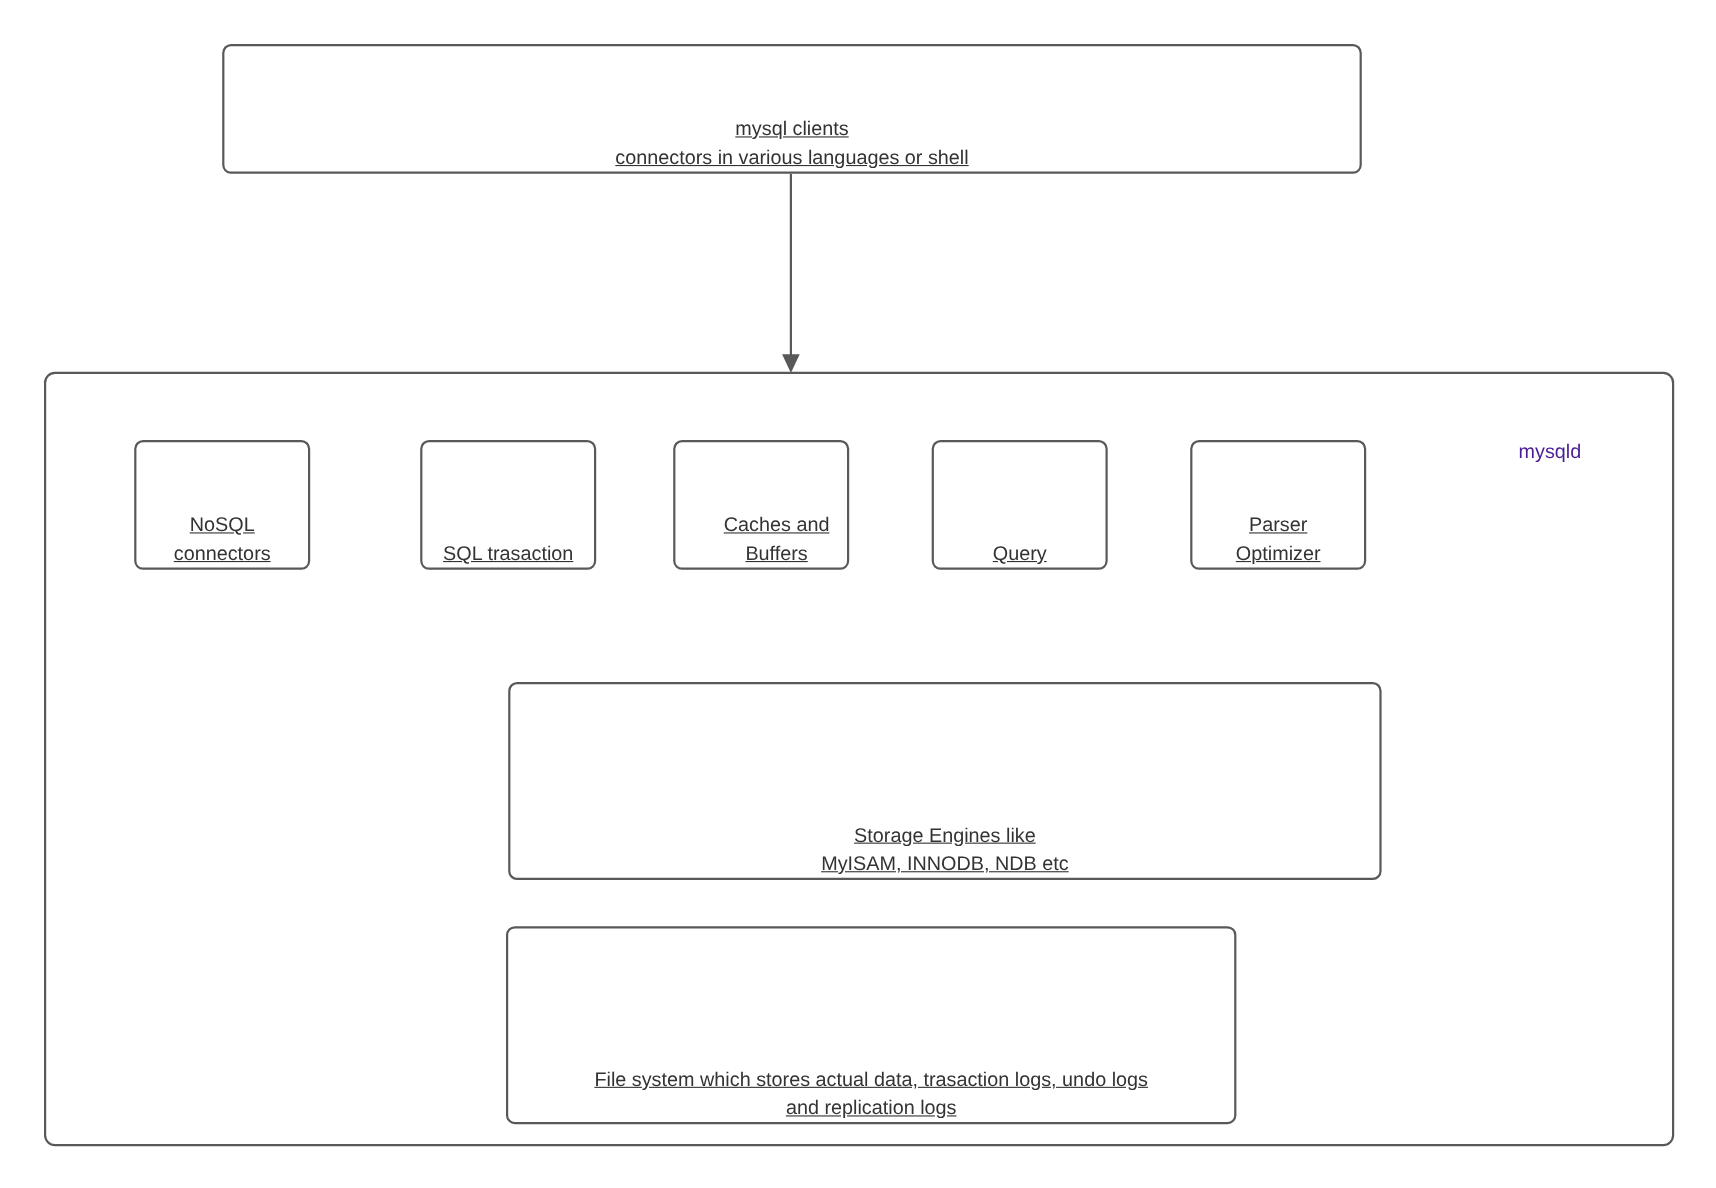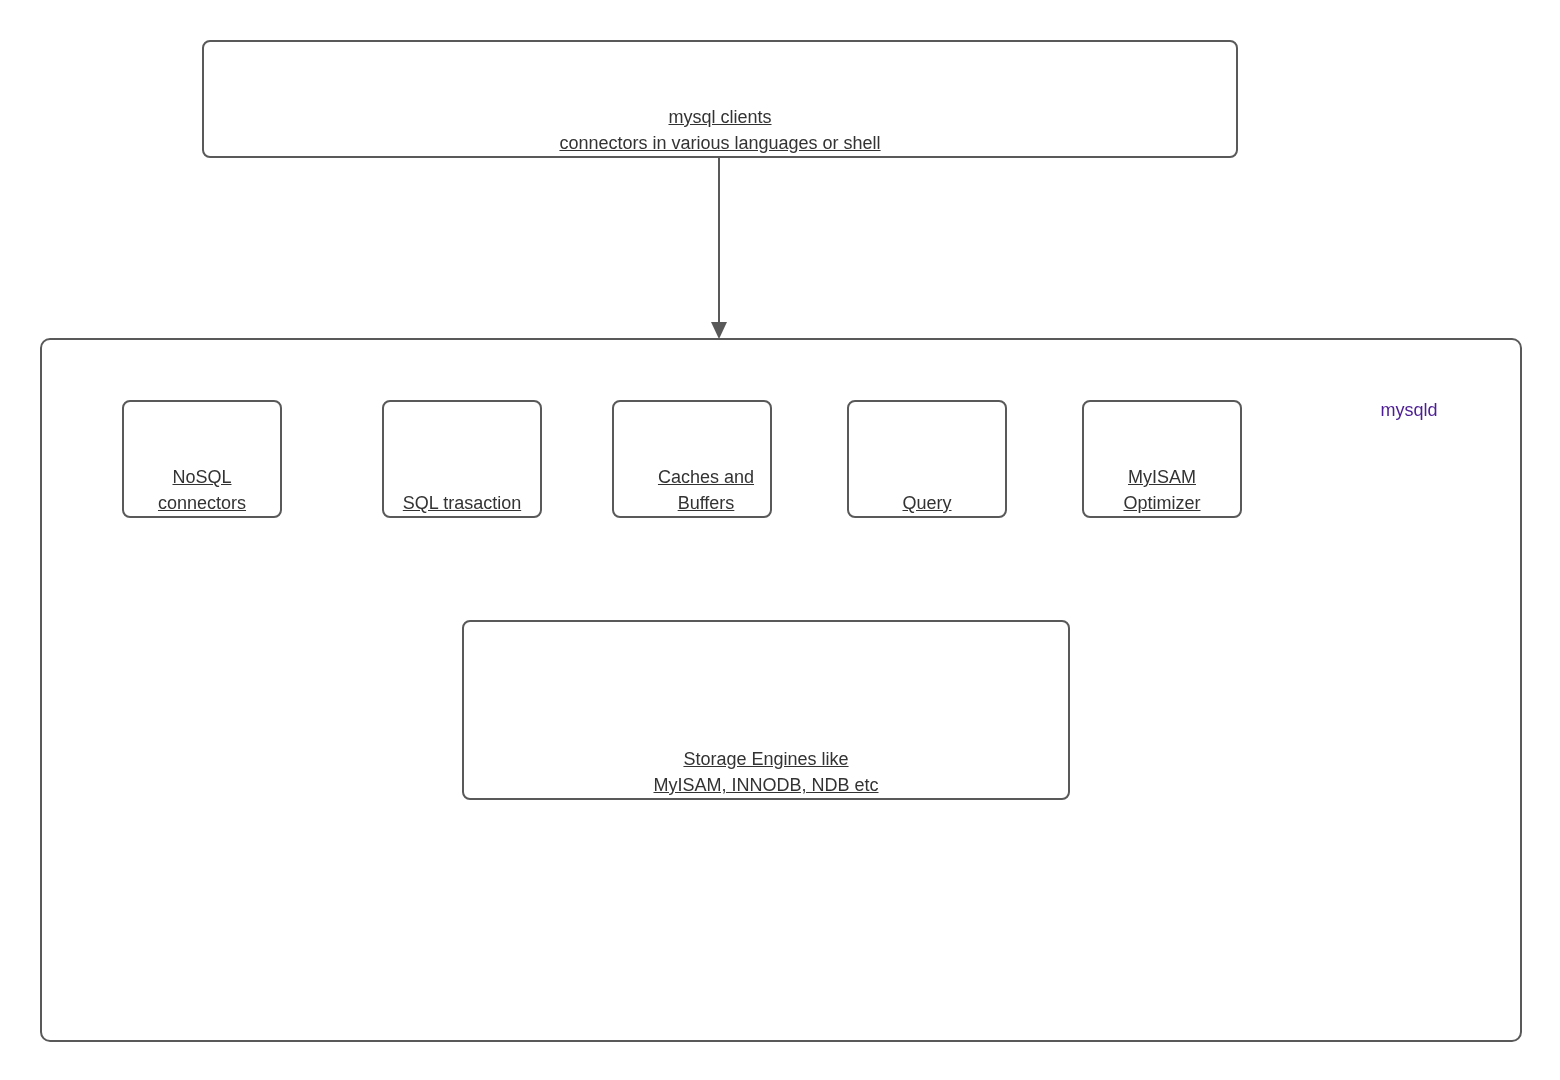--- a/index.html
+++ b/index.html
@@ -71,21 +71,21 @@
   
   .comp { width: 160px; height: 118px; top: 60px; }
   .comp-0 { left: 80px;  }
   .comp-1 { left: 340px; }
   .comp-2 { left: 570px; padding-left: 28px; }
   .comp-3 { left: 805px; }
   .comp-4 { left: 1040px; }
   
   .storage-box {
     left: 420px; top: 280px;
-    width: 608px; height: 180px;
+    width: 794px; height: 180px;
   }
   
   .file-box {
     left: 418px; top: 502px;
     width: 664px; height: 180px;
   }
 </style>
 </head>
 <body>
 
@@ -113,25 +113,29 @@
       <span class="node-label">SQL trasaction</span>
     </div>
     <div class="node comp comp-2">
       <span class="node-label">Caches and
 Buffers</span>
     </div>
     <div class="node comp comp-3">
       <span class="node-label">Query</span>
     </div>
     <div class="node comp comp-4">
-      <span class="node-label">MyISAM
+      <span class="node-label">Parser
 Optimizer</span>
     </div>
 
     <div class="node storage-box">
       <span class="node-label">Storage Engines like
 MyISAM, INNODB, NDB etc</span>
     </div>
 
+    <div class="node file-box">
+      <span class="node-label">File system which stores actual data, trasaction logs, undo logs
+and replication logs</span>
+    </div>
 
   </div>
 
 </div>
 
 </body></html>

